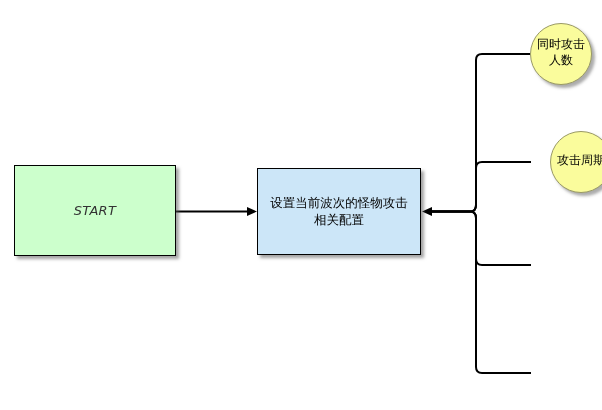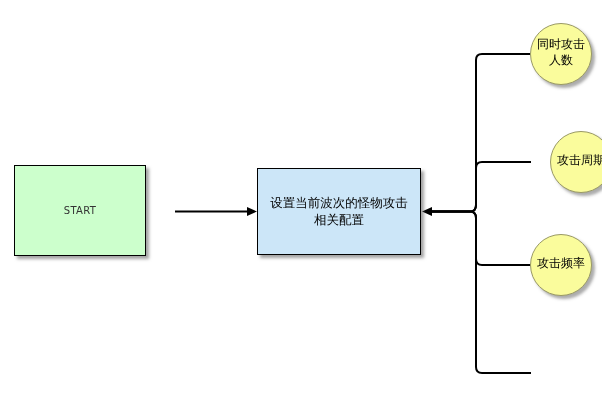--- a/index.html
+++ b/index.html
@@ -43,27 +43,28 @@
   .node {
     position: absolute;
     display: flex;
     align-items: center;
     justify-content: center;
     text-align: center;
     color: var(--node-text);
   }
   .node.rect-start {
     left: 14px; top: 165px;
-    width: 132px; height: 91px;
+    width: 162px; height: 91px;
     background: var(--start-fill);
     border: 1px solid var(--node-border);
     box-shadow: 3px 3px 3px rgba(90,90,90,0.55);
     color: var(--start-text);
-    font-size: 10px;
+    font-size: 13px;
     letter-spacing: 0.3px;
+    font-style: italic;
   }
   .node.rect-config {
     left: 257px; top: 168px;
     width: 164px; height: 87px;
     background: var(--config-fill);
     border: 1px solid var(--node-border);
     box-shadow: 3px 3px 3px rgba(90,90,90,0.55);
     font-size: 12.5px;
     line-height: 1.3;
     padding: 2px 12px;
@@ -111,18 +112,15 @@
   </div>
 
   <div class="node circle c1">
     <span>同时攻击人数</span>
   </div>
 
   <div class="node circle c2">
     <span>攻击周期</span>
   </div>
 
-  <div class="node circle c3">
-    <span>攻击频率</span>
-  </div>
 
 
 </div>
 
 </body></html>

